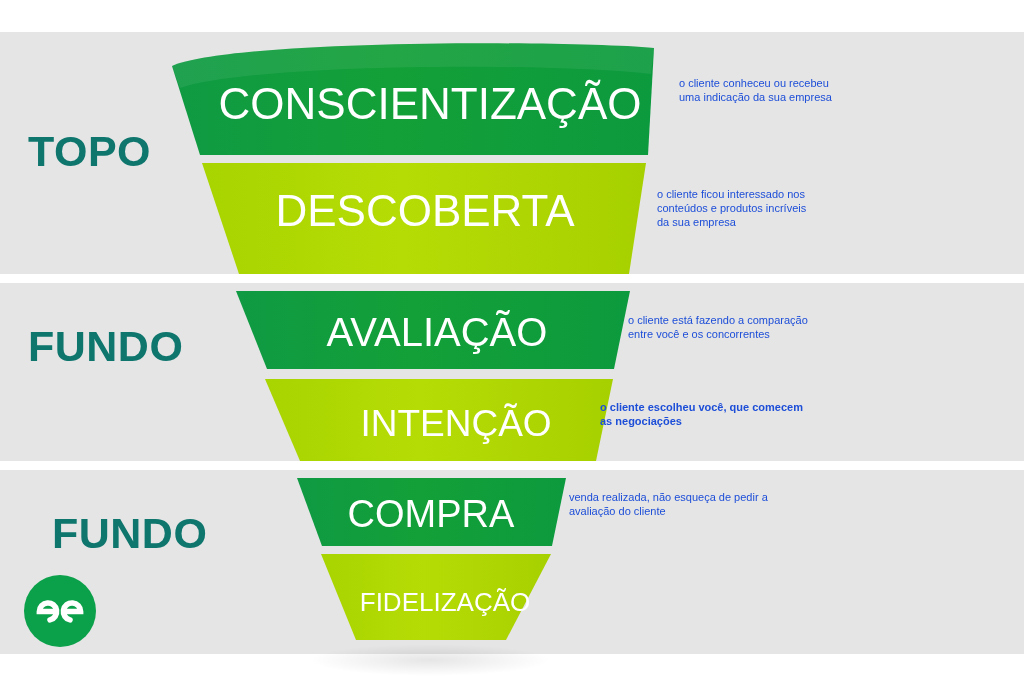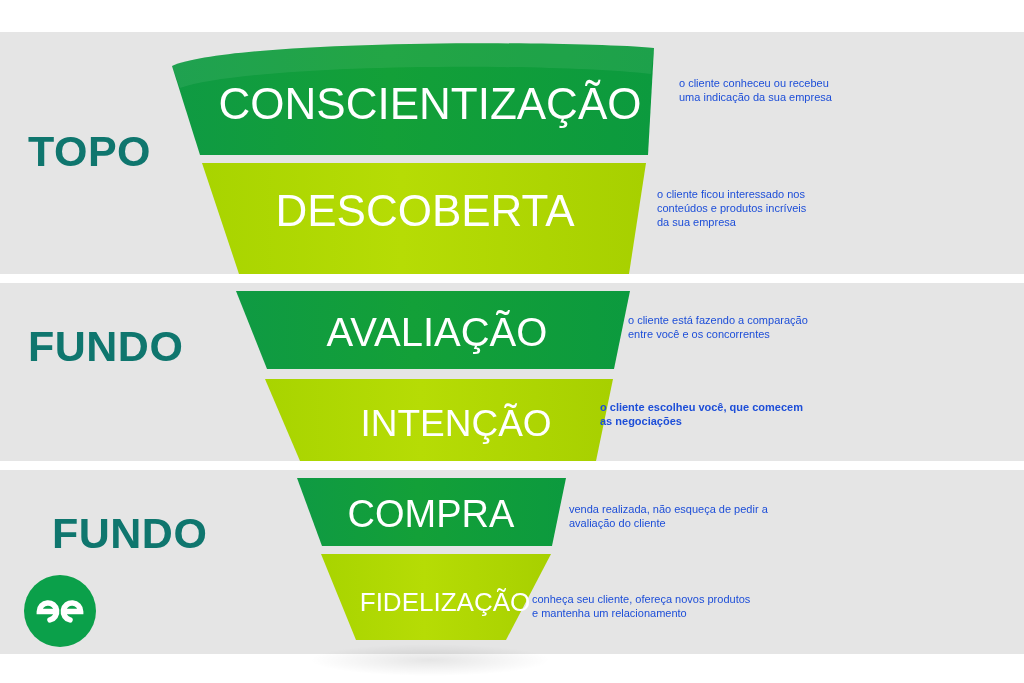--- a/index.html
+++ b/index.html
@@ -157,24 +157,22 @@
 
   <div class="desc" style="left:679px; top:76px;">o cliente conheceu ou recebeu
 uma indicação da sua empresa</div>
   <div class="desc" style="left:657px; top:187px;">o cliente ficou interessado nos
 conteúdos e produtos incríveis
 da sua empresa</div>
   <div class="desc" style="left:628px; top:313px;">o cliente está fazendo a comparação
 entre você e os concorrentes</div>
   <div class="desc" style="left:600px; top:400px;font-weight:bold;">o cliente escolheu você, que comecem
 as negociações</div>
-  <div class="desc" style="left:569px; top:502px;">venda realizada, não esqueça de pedir a
+  <div class="desc" style="left:569px; top:490px;">venda realizada, não esqueça de pedir a
 avaliação do cliente</div>
-  <div class="desc" style="left:532px; top:592px;">conheça seu cliente, ofereça novos produtos
-e mantenha um relacionamento</div>
 
   <div id="logo">
     <svg width="72" height="72" viewBox="0 0 72 72">
       <g fill="none" stroke="#ffffff" stroke-width="5.6" stroke-linecap="round">
         <path d="M 29.5 36.5 L 15.4 36.5
                  A 8.6 8.6 0 1 1 26.0 44.9"></path>
         <path d="M 42.5 36.5 L 56.6 36.5
                  A 8.6 8.6 0 1 0 46.0 44.9"></path>
       </g>
     </svg>

